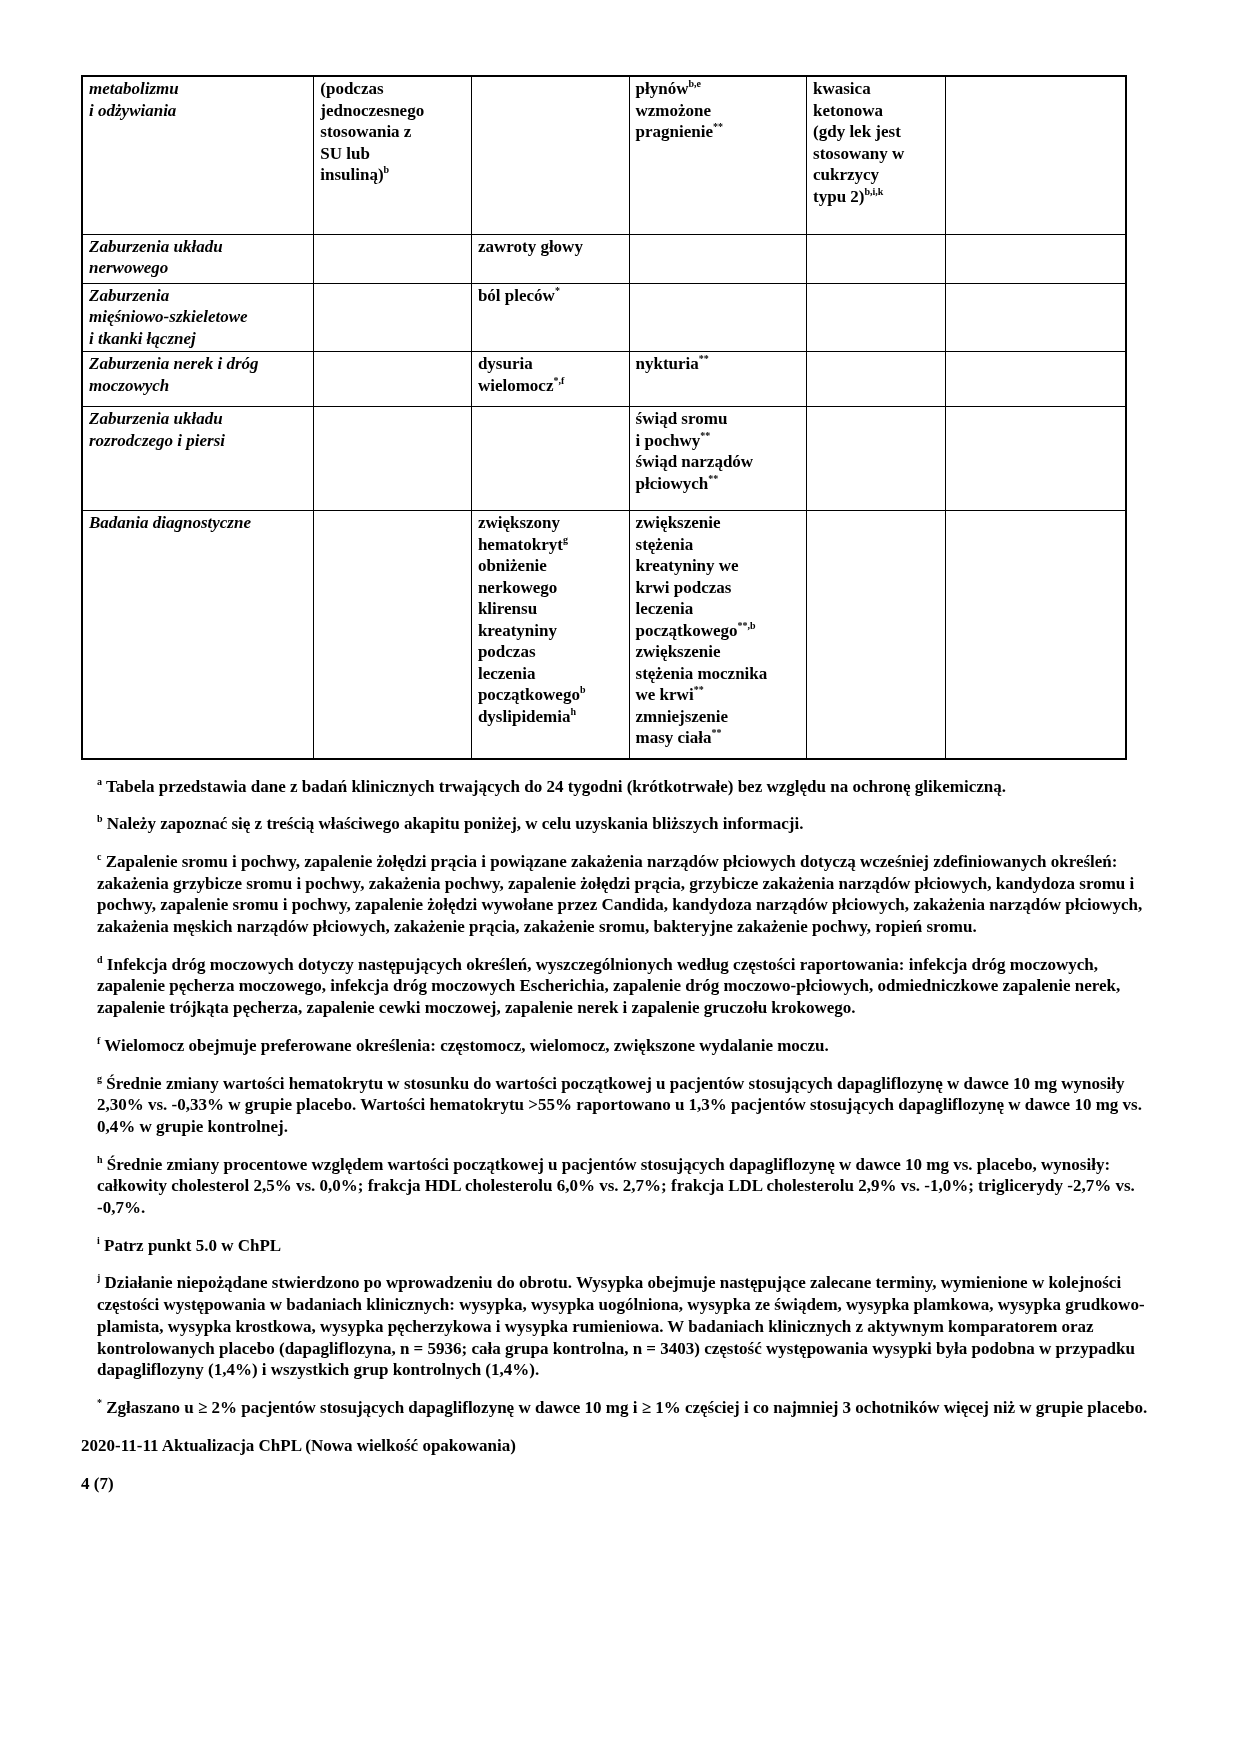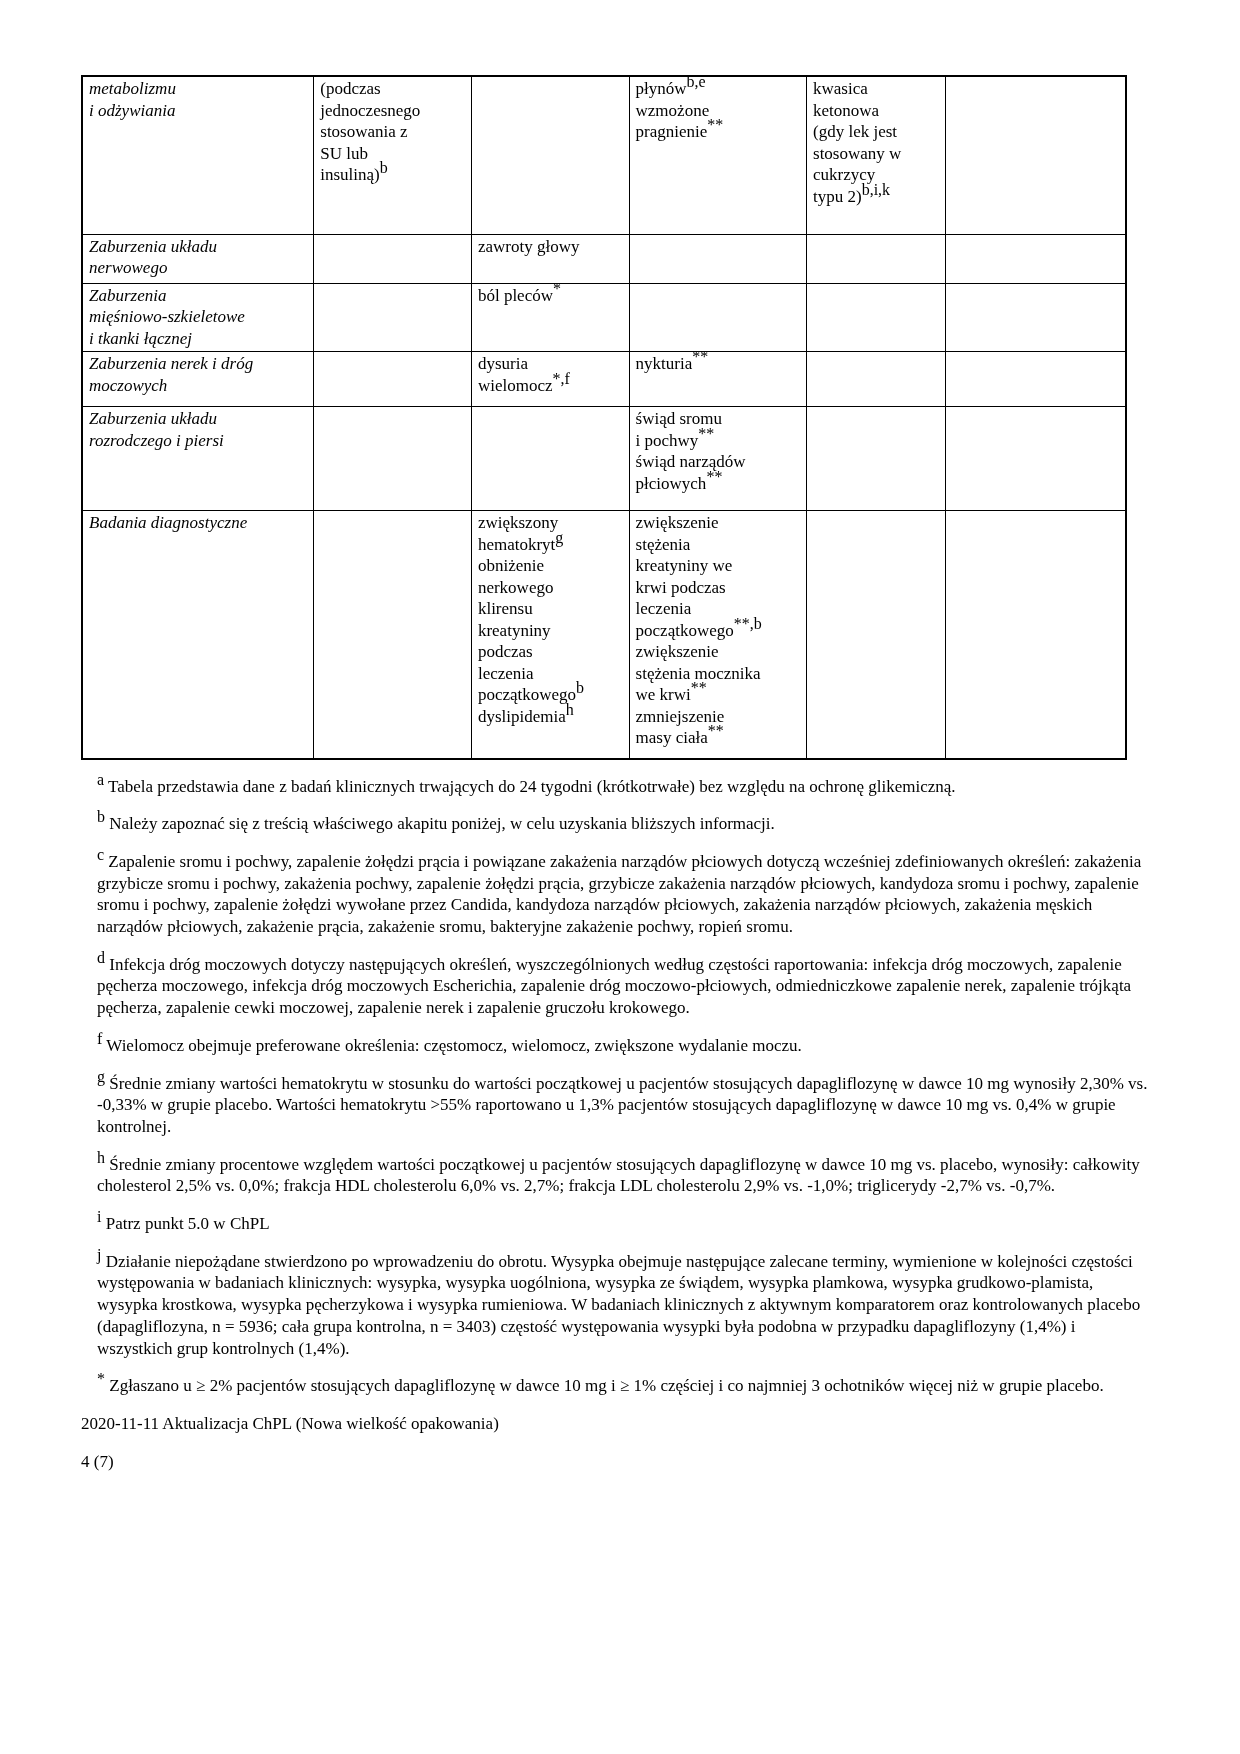--- a/index.html
+++ b/index.html
@@ -9,37 +9,38 @@
     background: #ffffff;
     color: #000000;
     font-family: "Liberation Serif", serif;
     font-size: 17px;
   }
   .page {
     position: relative;
     width: 1215px; height: 1754px;
     padding: 75px 73px 0 81px;
     overflow: hidden;
+    font-weight: bold;
   }
   table.adr {
     border-collapse: collapse;
     table-layout: fixed;
     width: 1046px;
     border: 2px solid #000;
   }
   table.adr td {
     border: 1px solid #000;
     vertical-align: top;
     padding: 1px 4px 2px 6px;
     line-height: 21.5px;
     overflow: hidden;
   }
   td.rowhead { font-style: italic; }
   sup {
-    font-size: 16px;
+    font-size: 10px;
     line-height: 0;
     vertical-align: super;
   }
   .footnotes {
     width: 1086px;
     margin-top: 5px;
     line-height: 21.7px;
   }
   .footnote { margin: 16px; }
   .footer-line {

